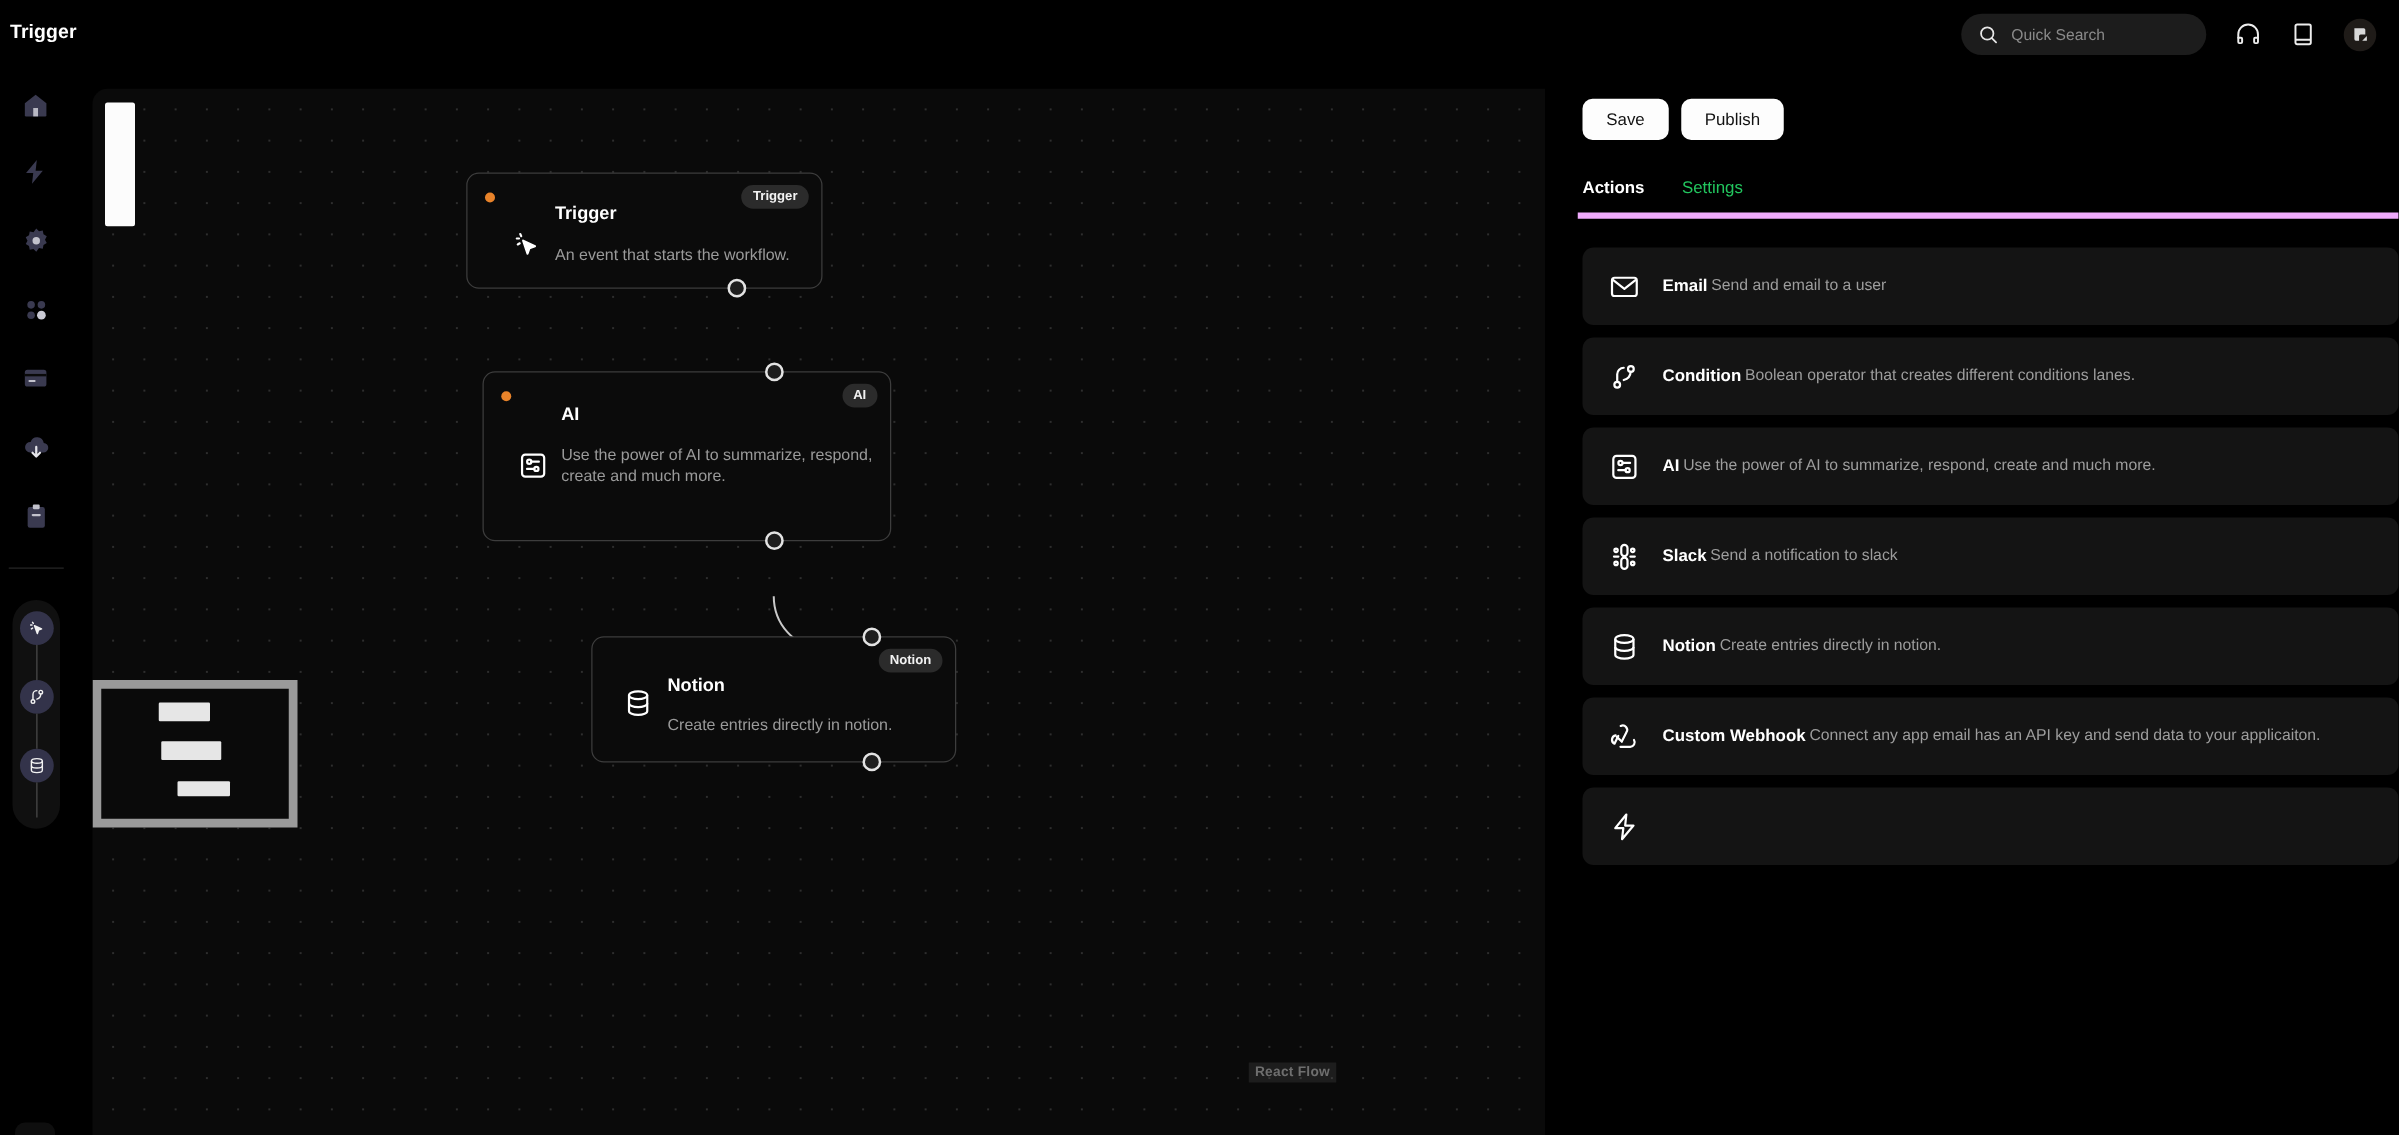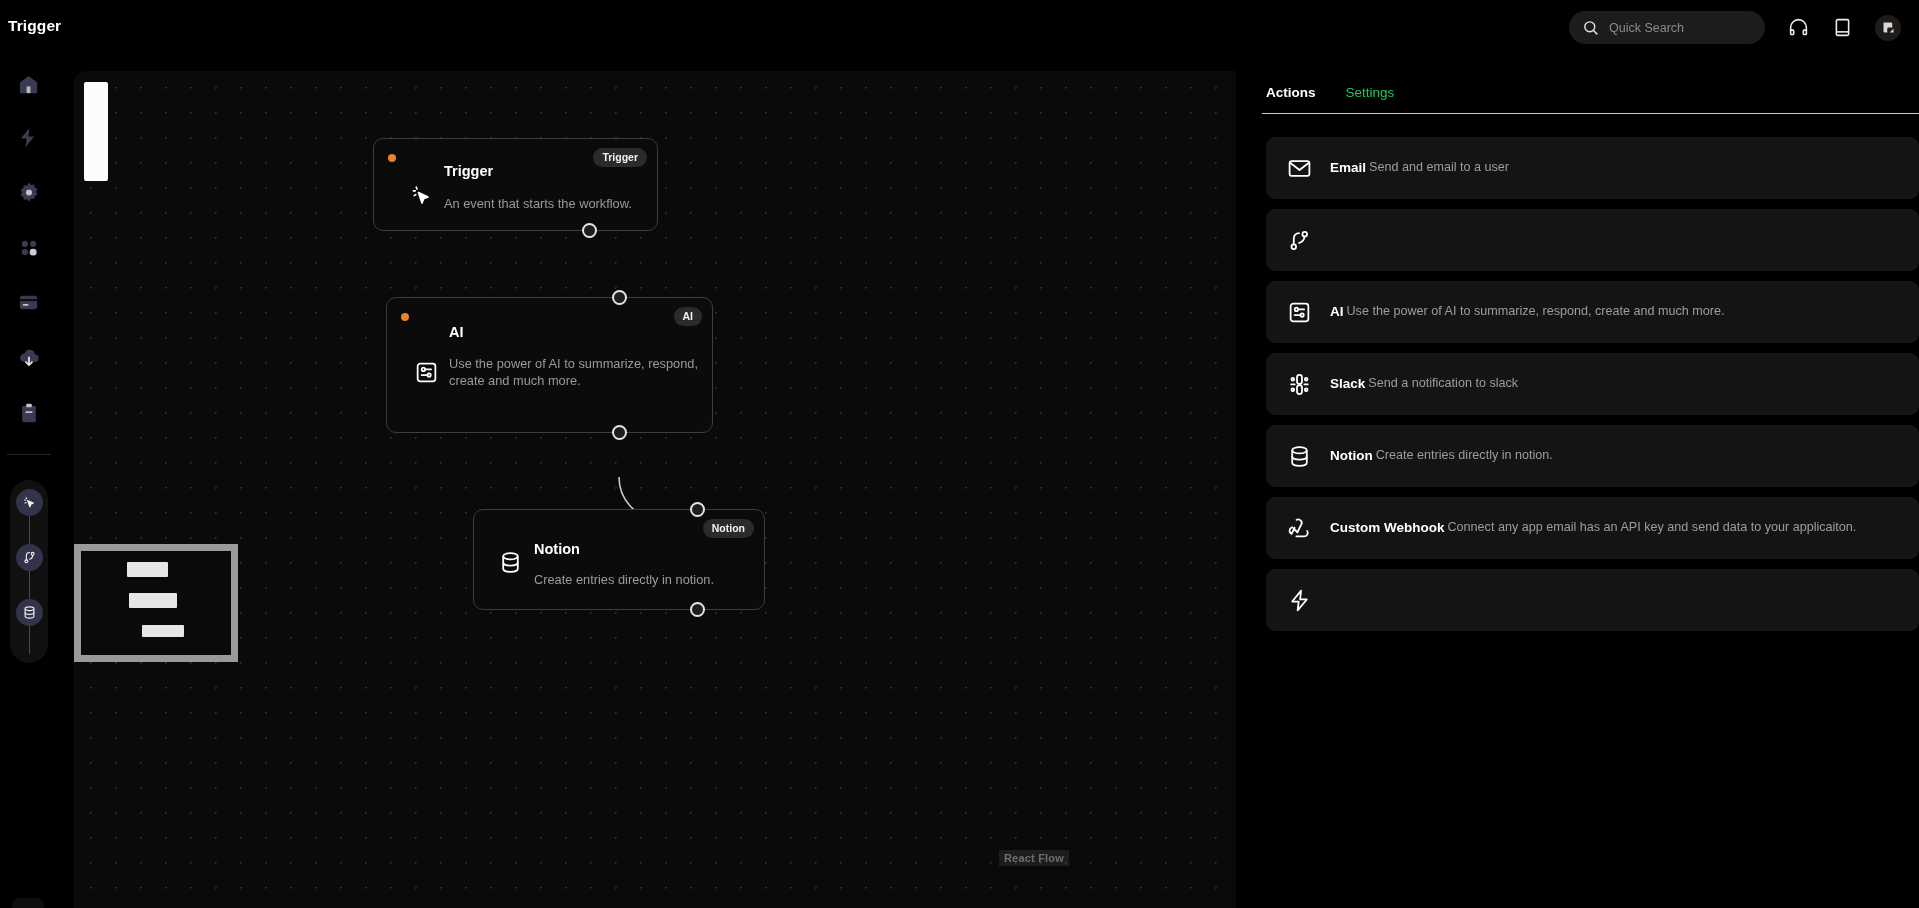--- a/index.html
+++ b/index.html
@@ -150,21 +150,21 @@
   .panel-actions { display:flex; gap:10px; padding:24px 0 0 4px; }
   .btn {
     background:#fdfdfd; color:#121212;
     border:none; border-radius:8px;
     font-family:"Liberation Sans", sans-serif;
     font-size:13.5px; font-weight:400;
     padding:9px 19px; cursor:pointer;
   }
   .tabs {
     display:flex; gap:30px; padding:30px 0 0 4px;
-    border-bottom:1px solid #f0abfc; margin-right:0;
+    border-bottom:5px solid #f0abfc; margin-right:0;
   }
   .tab {
     font-size:13.5px; padding-bottom:13px; cursor:pointer;
   }
   .tab.active { color:#fff; font-weight:700; }
   .tab.inactive { color:#22c55e; }
 
   .list { padding:23px 0 0 4px; }
   .list-item {
     display:flex; align-items:center; gap:18px;
@@ -364,20 +364,24 @@
     <div class="minimap">
       <div class="mini-node" style="left:46px; top:11px; width:41px; height:15px;"></div>
       <div class="mini-node" style="left:48px; top:42px; width:48px; height:15px;"></div>
       <div class="mini-node" style="left:61px; top:74px; width:42px; height:12px;"></div>
     </div>
 
     <div class="rf-watermark">React Flow</div>
   </div>
 
   <div class="panel">
+    <div class="panel-actions">
+      <button class="btn">Save</button>
+      <button class="btn">Publish</button>
+    </div>
 
     <div class="tabs">
       <div class="tab active">Actions</div>
       <div class="tab inactive">Settings</div>
     </div>
 
     <div class="list">
 
       <div class="list-item">
         <span class="li-icon">
@@ -392,20 +396,24 @@
         </span>
       </div>
 
       <div class="list-item">
         <span class="li-icon">
           <svg width="25" height="25" viewBox="0 0 24 24" fill="none" stroke="#fff" stroke-width="1.7" stroke-linecap="round">
             <circle cx="6.5" cy="18" r="2.2"></circle>
               <circle cx="17" cy="6" r="2.2"></circle>
             <path d="M6.5 15.8V10a5 5 0 0 1 5-5M16.8 8.2c-.2 4.6-3.2 5.6-5.3 6.2"></path>
           </svg>
+        </span>
+        <span class="li-text">
+          <span class="li-title">Condition</span>
+          <span class="li-desc">Boolean operator that creates different conditions lanes.</span>
         </span>
       </div>
 
       <div class="list-item">
         <span class="li-icon">
           <svg width="25" height="25" viewBox="0 0 24 24" fill="none" stroke="#fff" stroke-width="1.7" stroke-linecap="round" stroke-linejoin="round">
             <rect x="3.5" y="3.5" width="17" height="17" rx="2.5"></rect>
             <circle cx="9" cy="9" r="1.6"></circle>
               <path d="M10.8 9h5.6"></path>
             <circle cx="14.5" cy="14.5" r="1.6"></circle>

